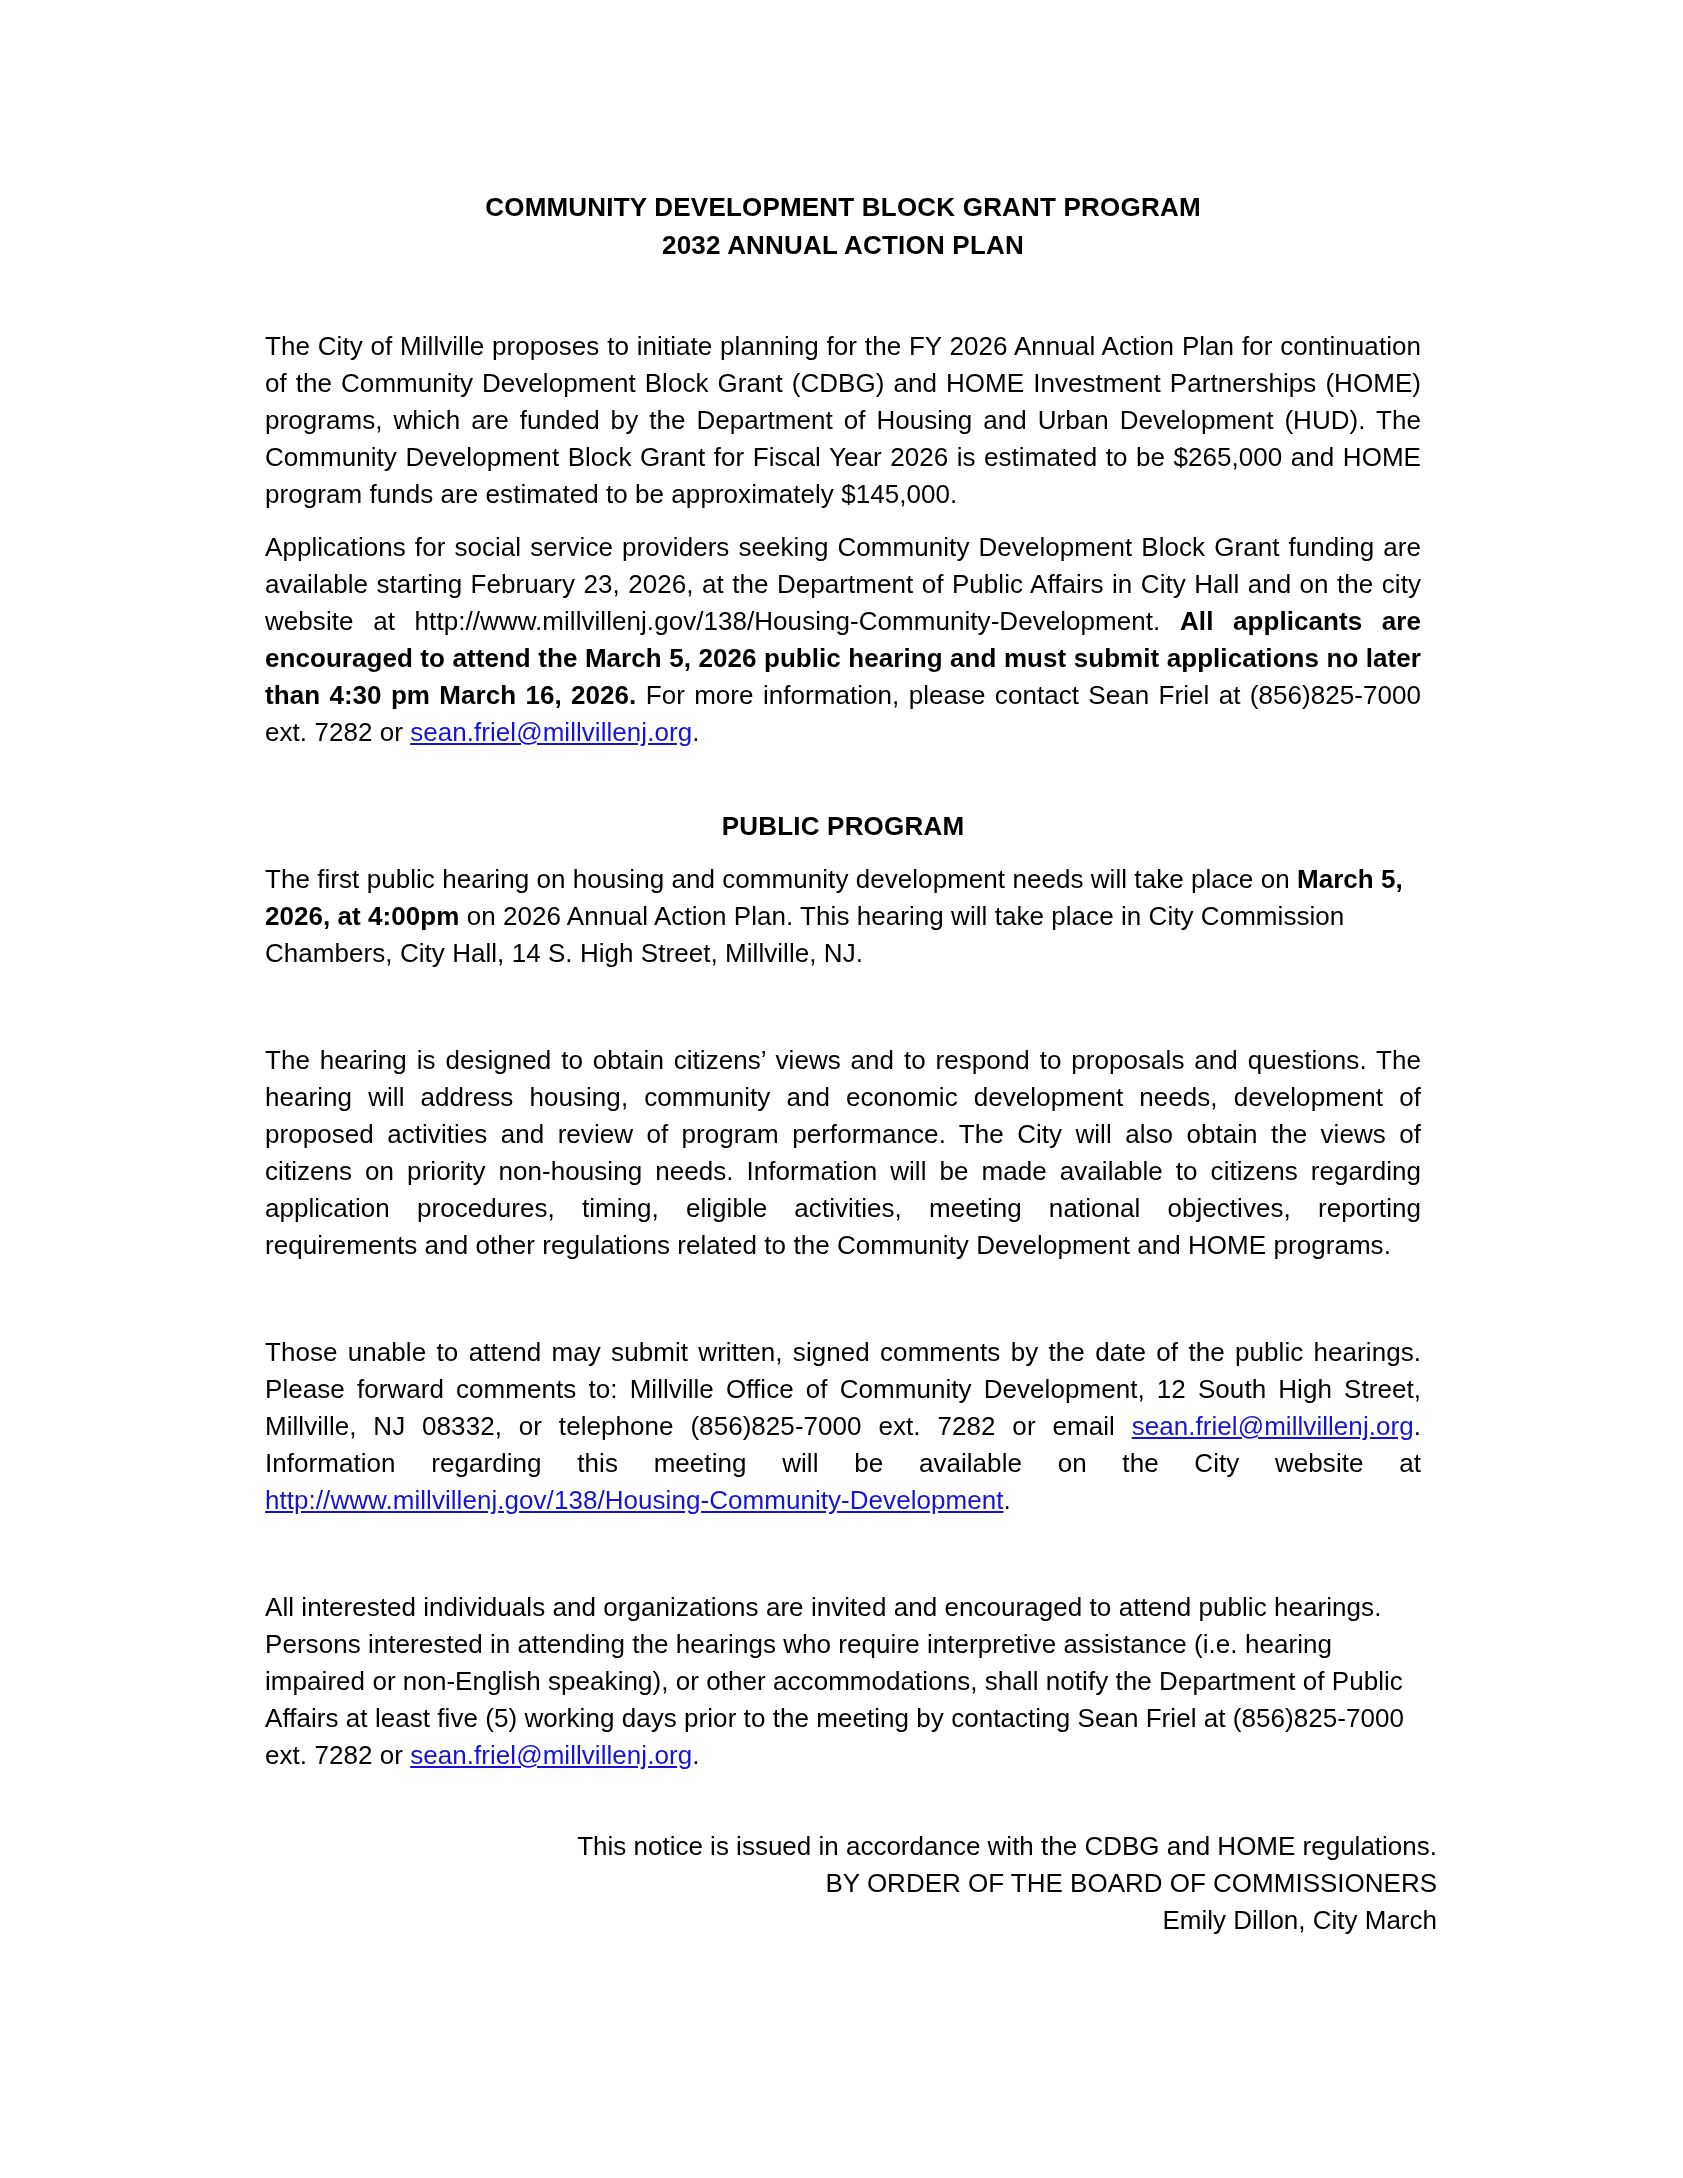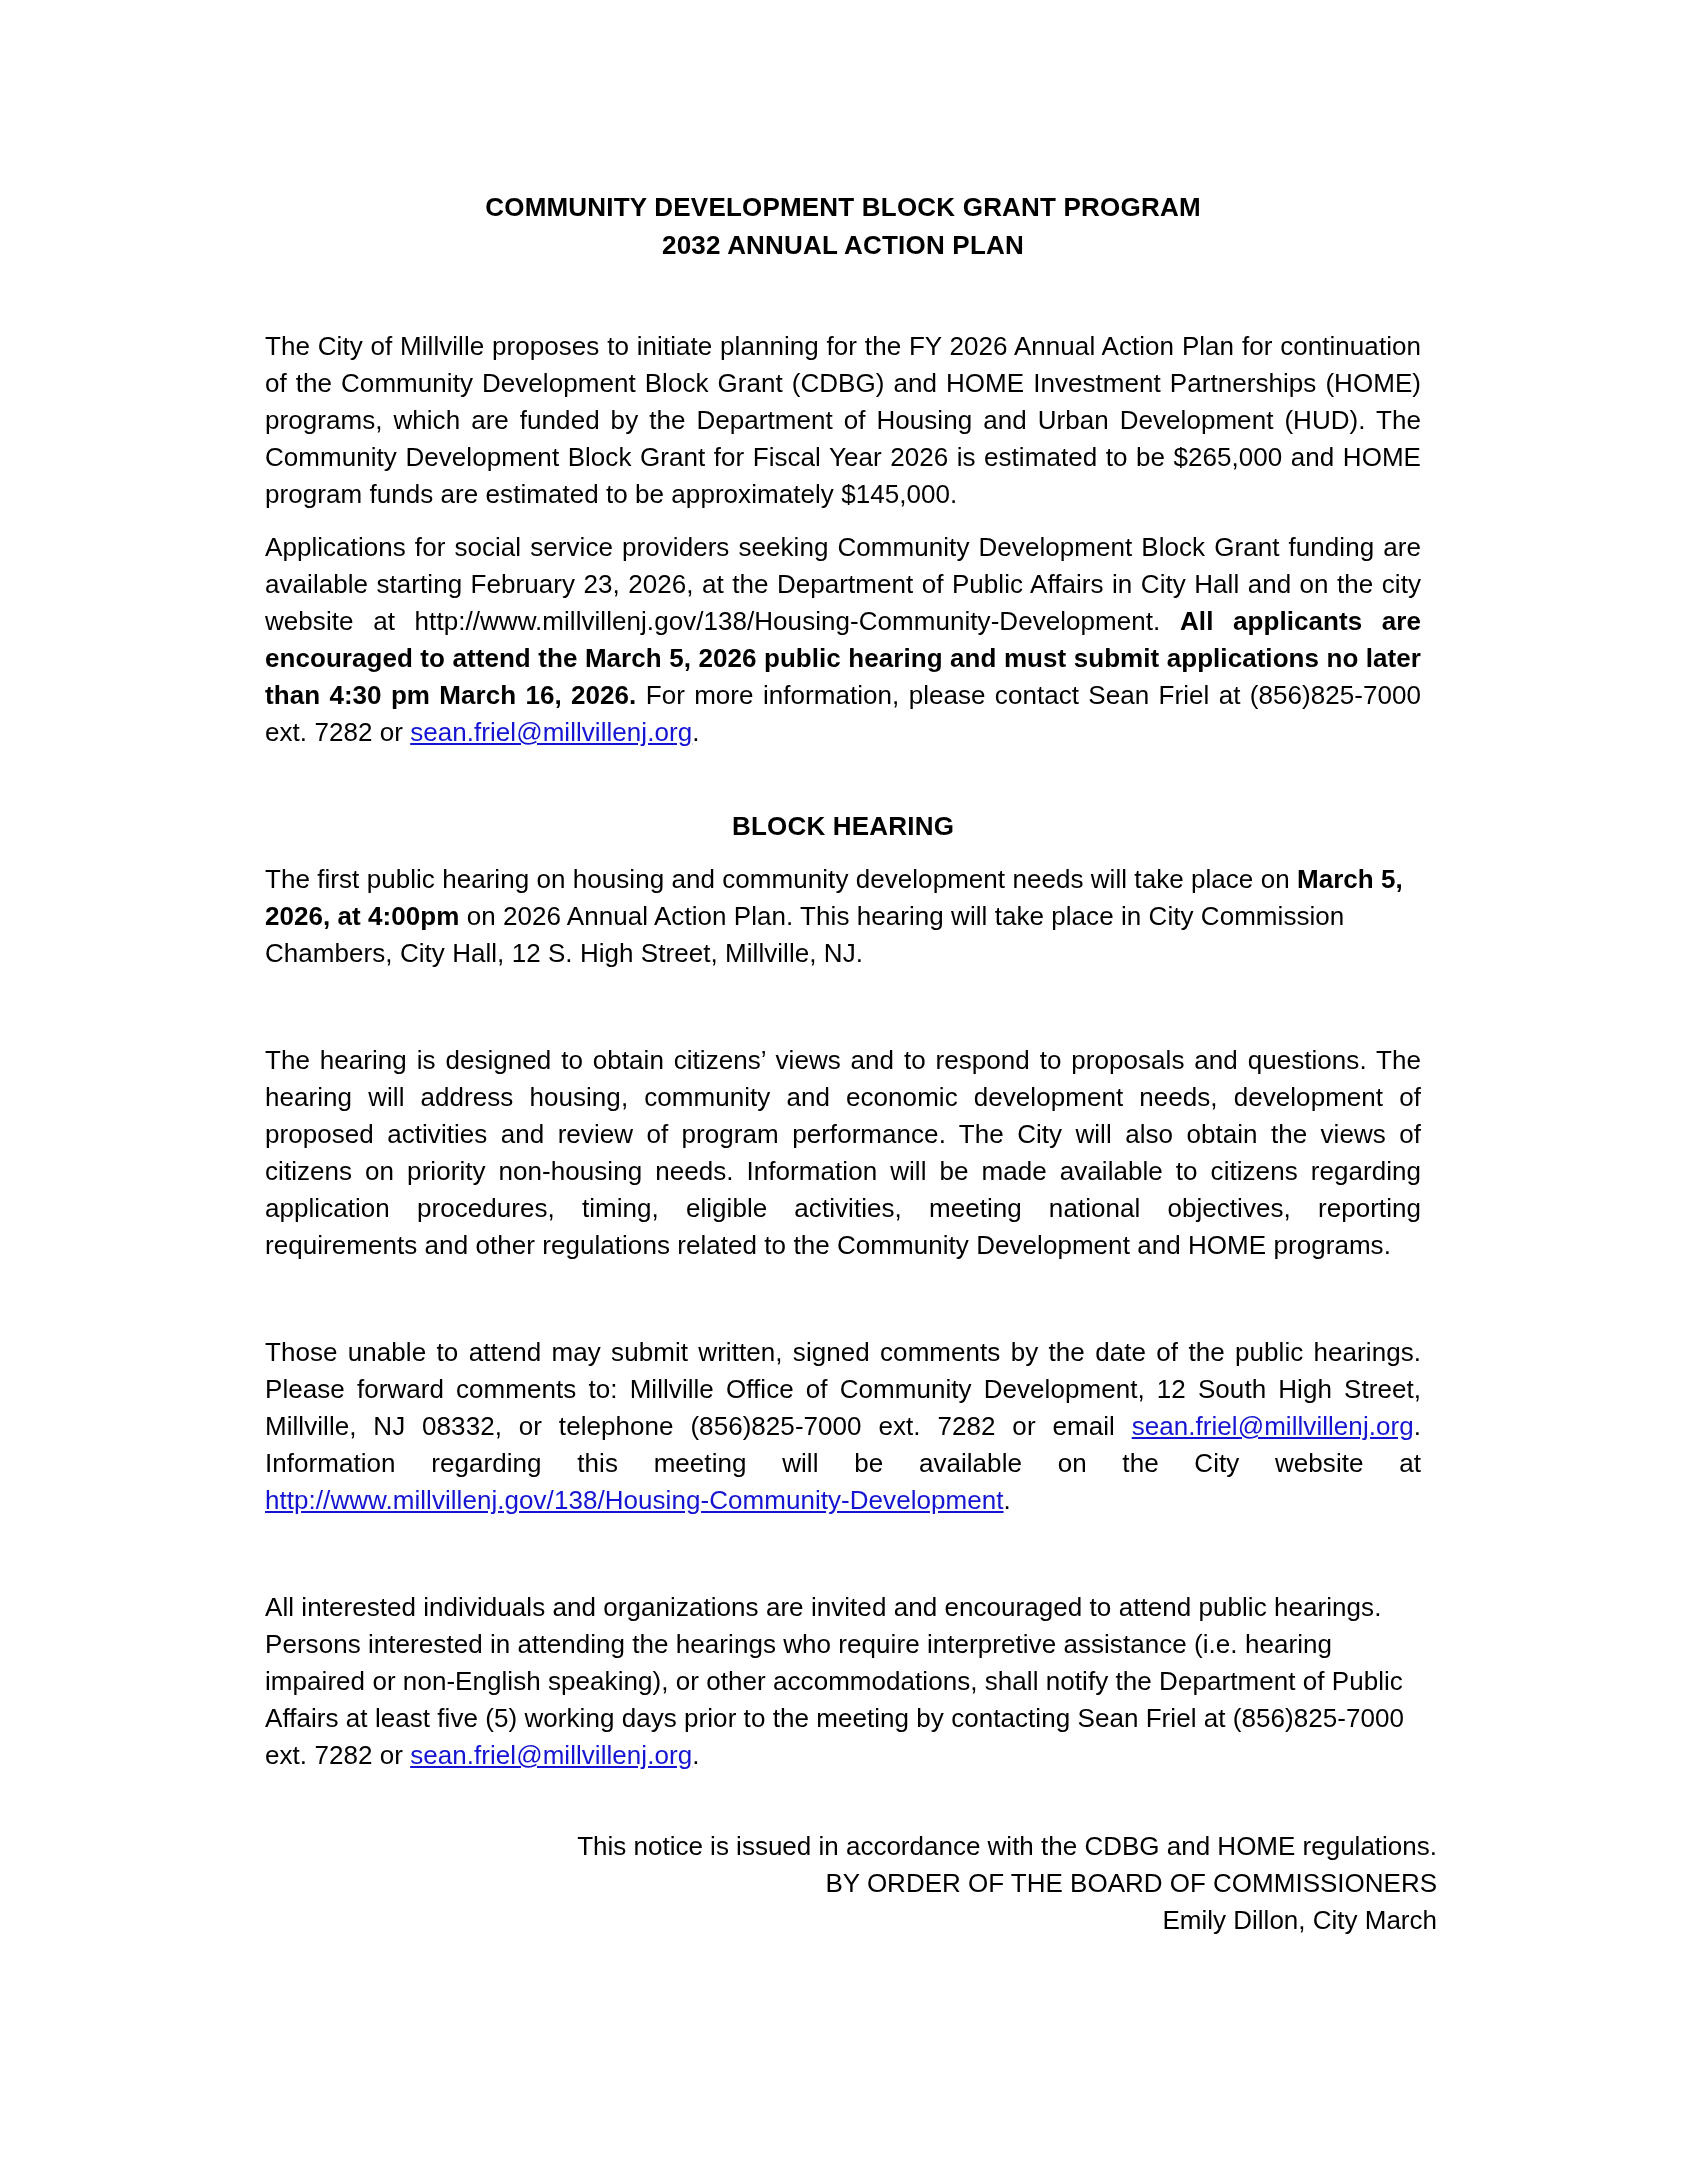--- a/index.html
+++ b/index.html
@@ -81,23 +81,23 @@
 
   <div class="intro-gap"></div>
 
   <p class="body-text">The City of Millville proposes to initiate planning for the FY 2026 Annual Action Plan for continuation of the Community Development Block Grant (CDBG) and HOME Investment Partnerships (HOME) programs, which are funded by the Department of Housing and Urban Development (HUD).  The Community Development Block Grant for Fiscal Year 2026 is estimated to be $265,000 and HOME program funds are estimated to be approximately $145,000.</p>
 
 
   <p class="body-text"><span>Applications for social service providers seeking Community Development Block Grant funding are available starting February 23, 2026, at the Department of Public Affairs in City Hall and on the city website at http://www.millvillenj.gov/138/Housing-Community-Development. </span><b>All applicants are encouraged to attend the March 5, 2026 public hearing and must submit applications no later than 4:30 pm March 16, 2026.</b><span> For more information, please contact Sean Friel at (856)825-7000 ext. 7282 or </span><a class="doc-link" href="#">sean.friel@millvillenj.org</a><span>.</span></p>
 
   <div class="gap-lg"></div>
 
-  <div class="section-heading">BLOCK HEARING</div>
+  <div class="section-heading">PUBLIC PROGRAM</div>
 
-  <p class="body-text ragged"><span>The first public hearing on housing and community development needs will take place on </span><b>March 5, 2026, at 4:00pm</b><span> on 2026 Annual Action Plan. This hearing will take place in City Commission Chambers, City Hall, 12 S. High Street, Millville, NJ.</span></p>
+  <p class="body-text ragged"><span>The first public hearing on housing and community development needs will take place on </span><b>March 5, 2026, at 4:00pm</b><span> on 2026 Annual Action Plan. This hearing will take place in City Commission Chambers, City Hall, 14 S. High Street, Millville, NJ.</span></p>
 
   <div class="gap-md"></div>
 
   <p class="body-text">The hearing is designed to obtain citizens’ views and to respond to proposals and questions.  The hearing will address housing, community and economic development needs, development of proposed activities and review of program performance.  The City will also obtain the views of citizens on priority non-housing needs. Information will be made available to citizens regarding application procedures, timing, eligible activities, meeting national objectives, reporting requirements and other regulations related to the Community Development and HOME programs.</p>
 
   <div class="gap-md"></div>
 
   <p class="body-text"><span>Those unable to attend may submit written, signed comments by the date of the public hearings.  Please forward comments to: Millville Office of Community Development, 12 South High Street, Millville, NJ 08332, or telephone (856)825-7000 ext. 7282 or email </span><a class="doc-link" href="#">sean.friel@millvillenj.org</a><span>.  Information regarding this meeting will be available on the City website at </span><a class="doc-link" href="#">http://www.millvillenj.gov/138/Housing-Community-Development</a><span>.</span></p>
 
   <div class="gap-md"></div>

